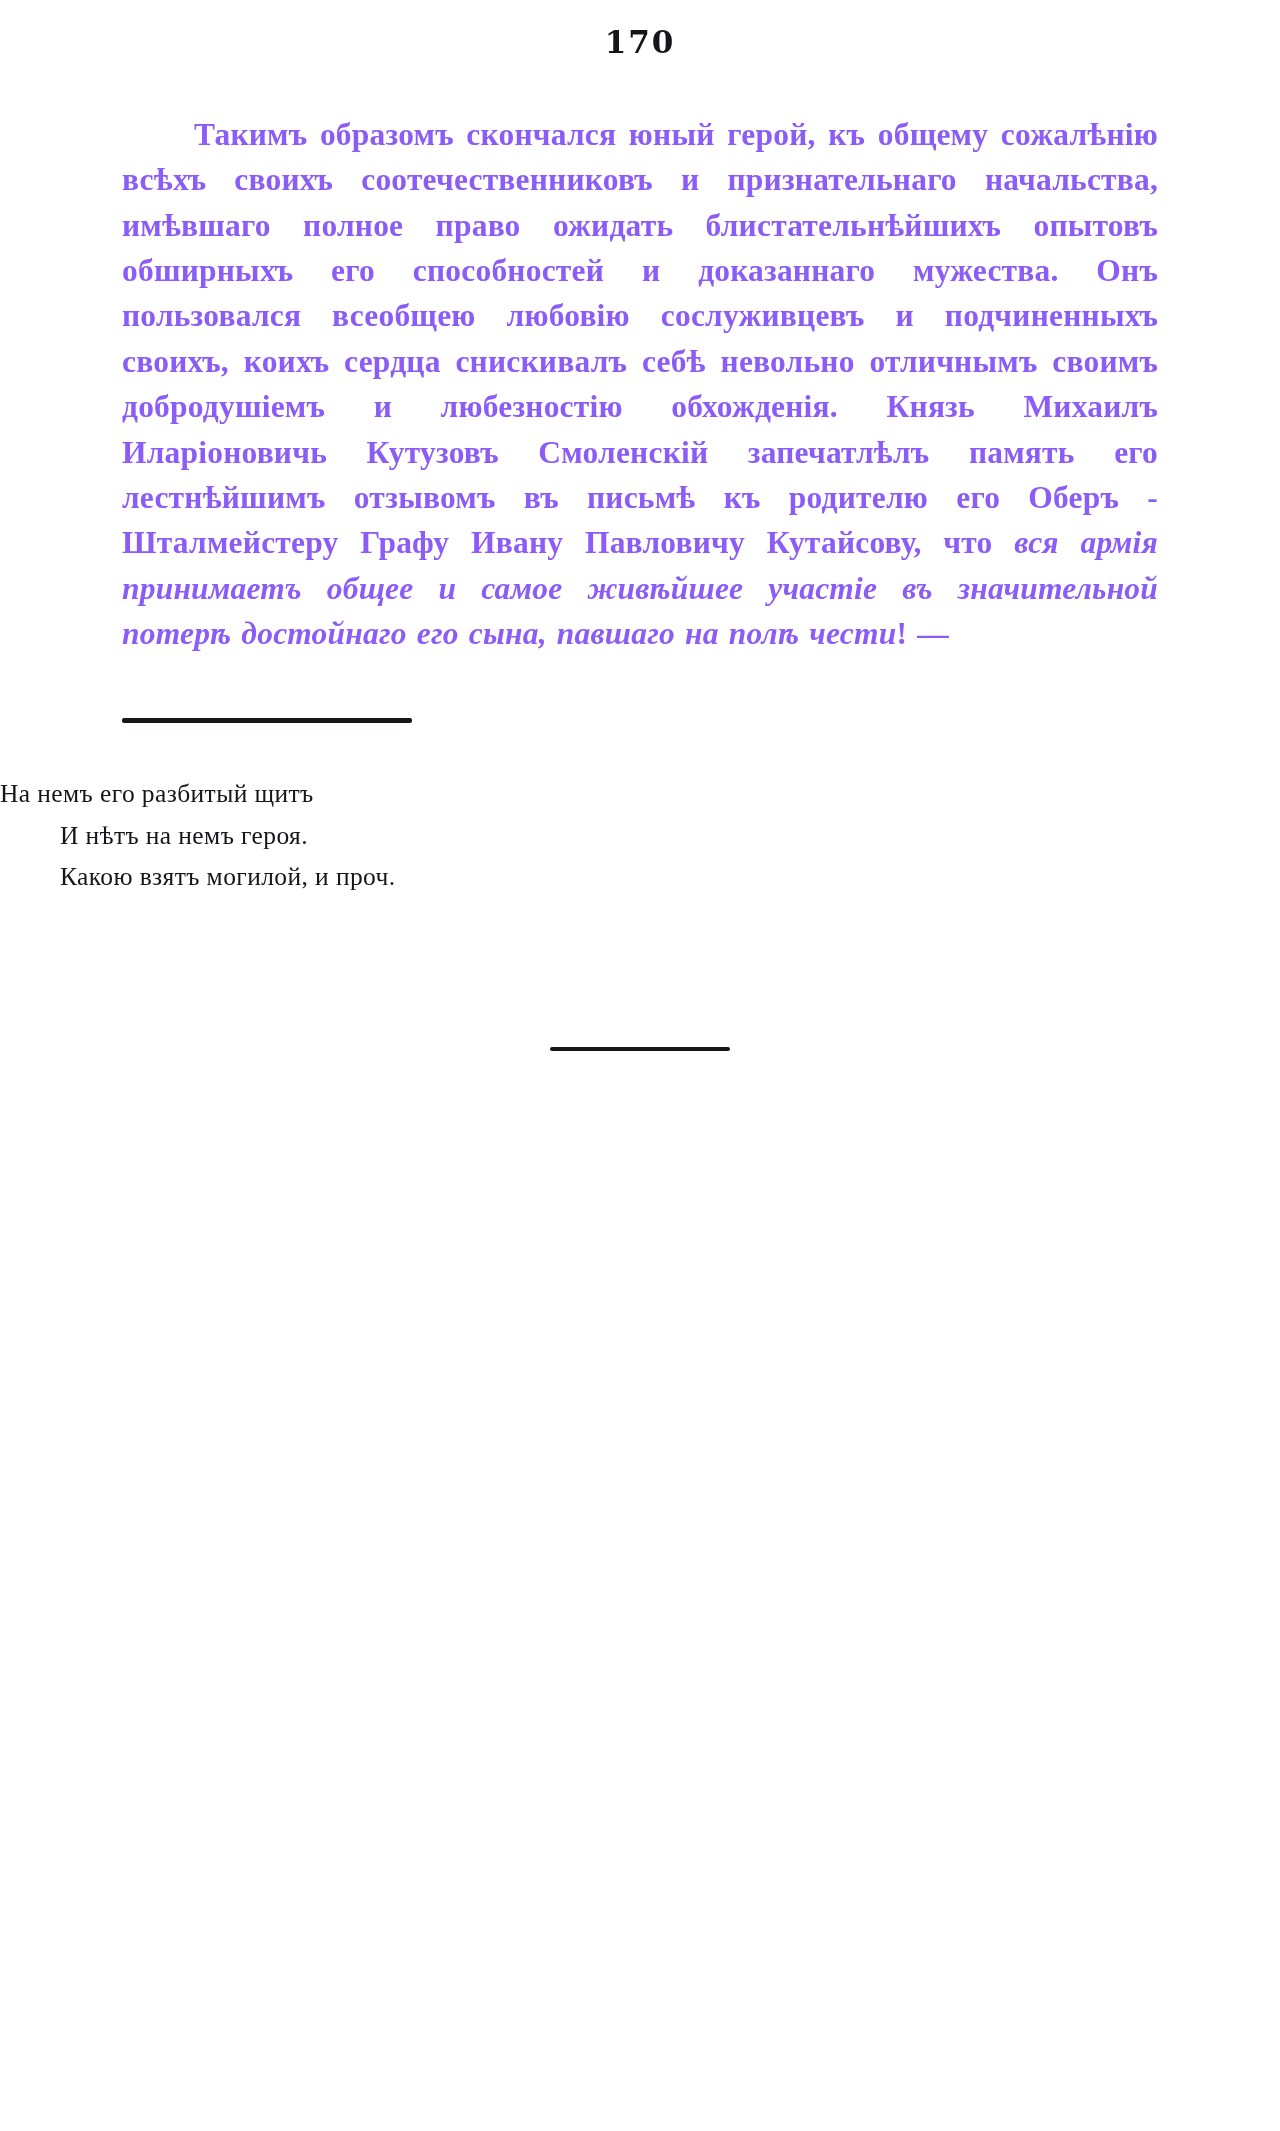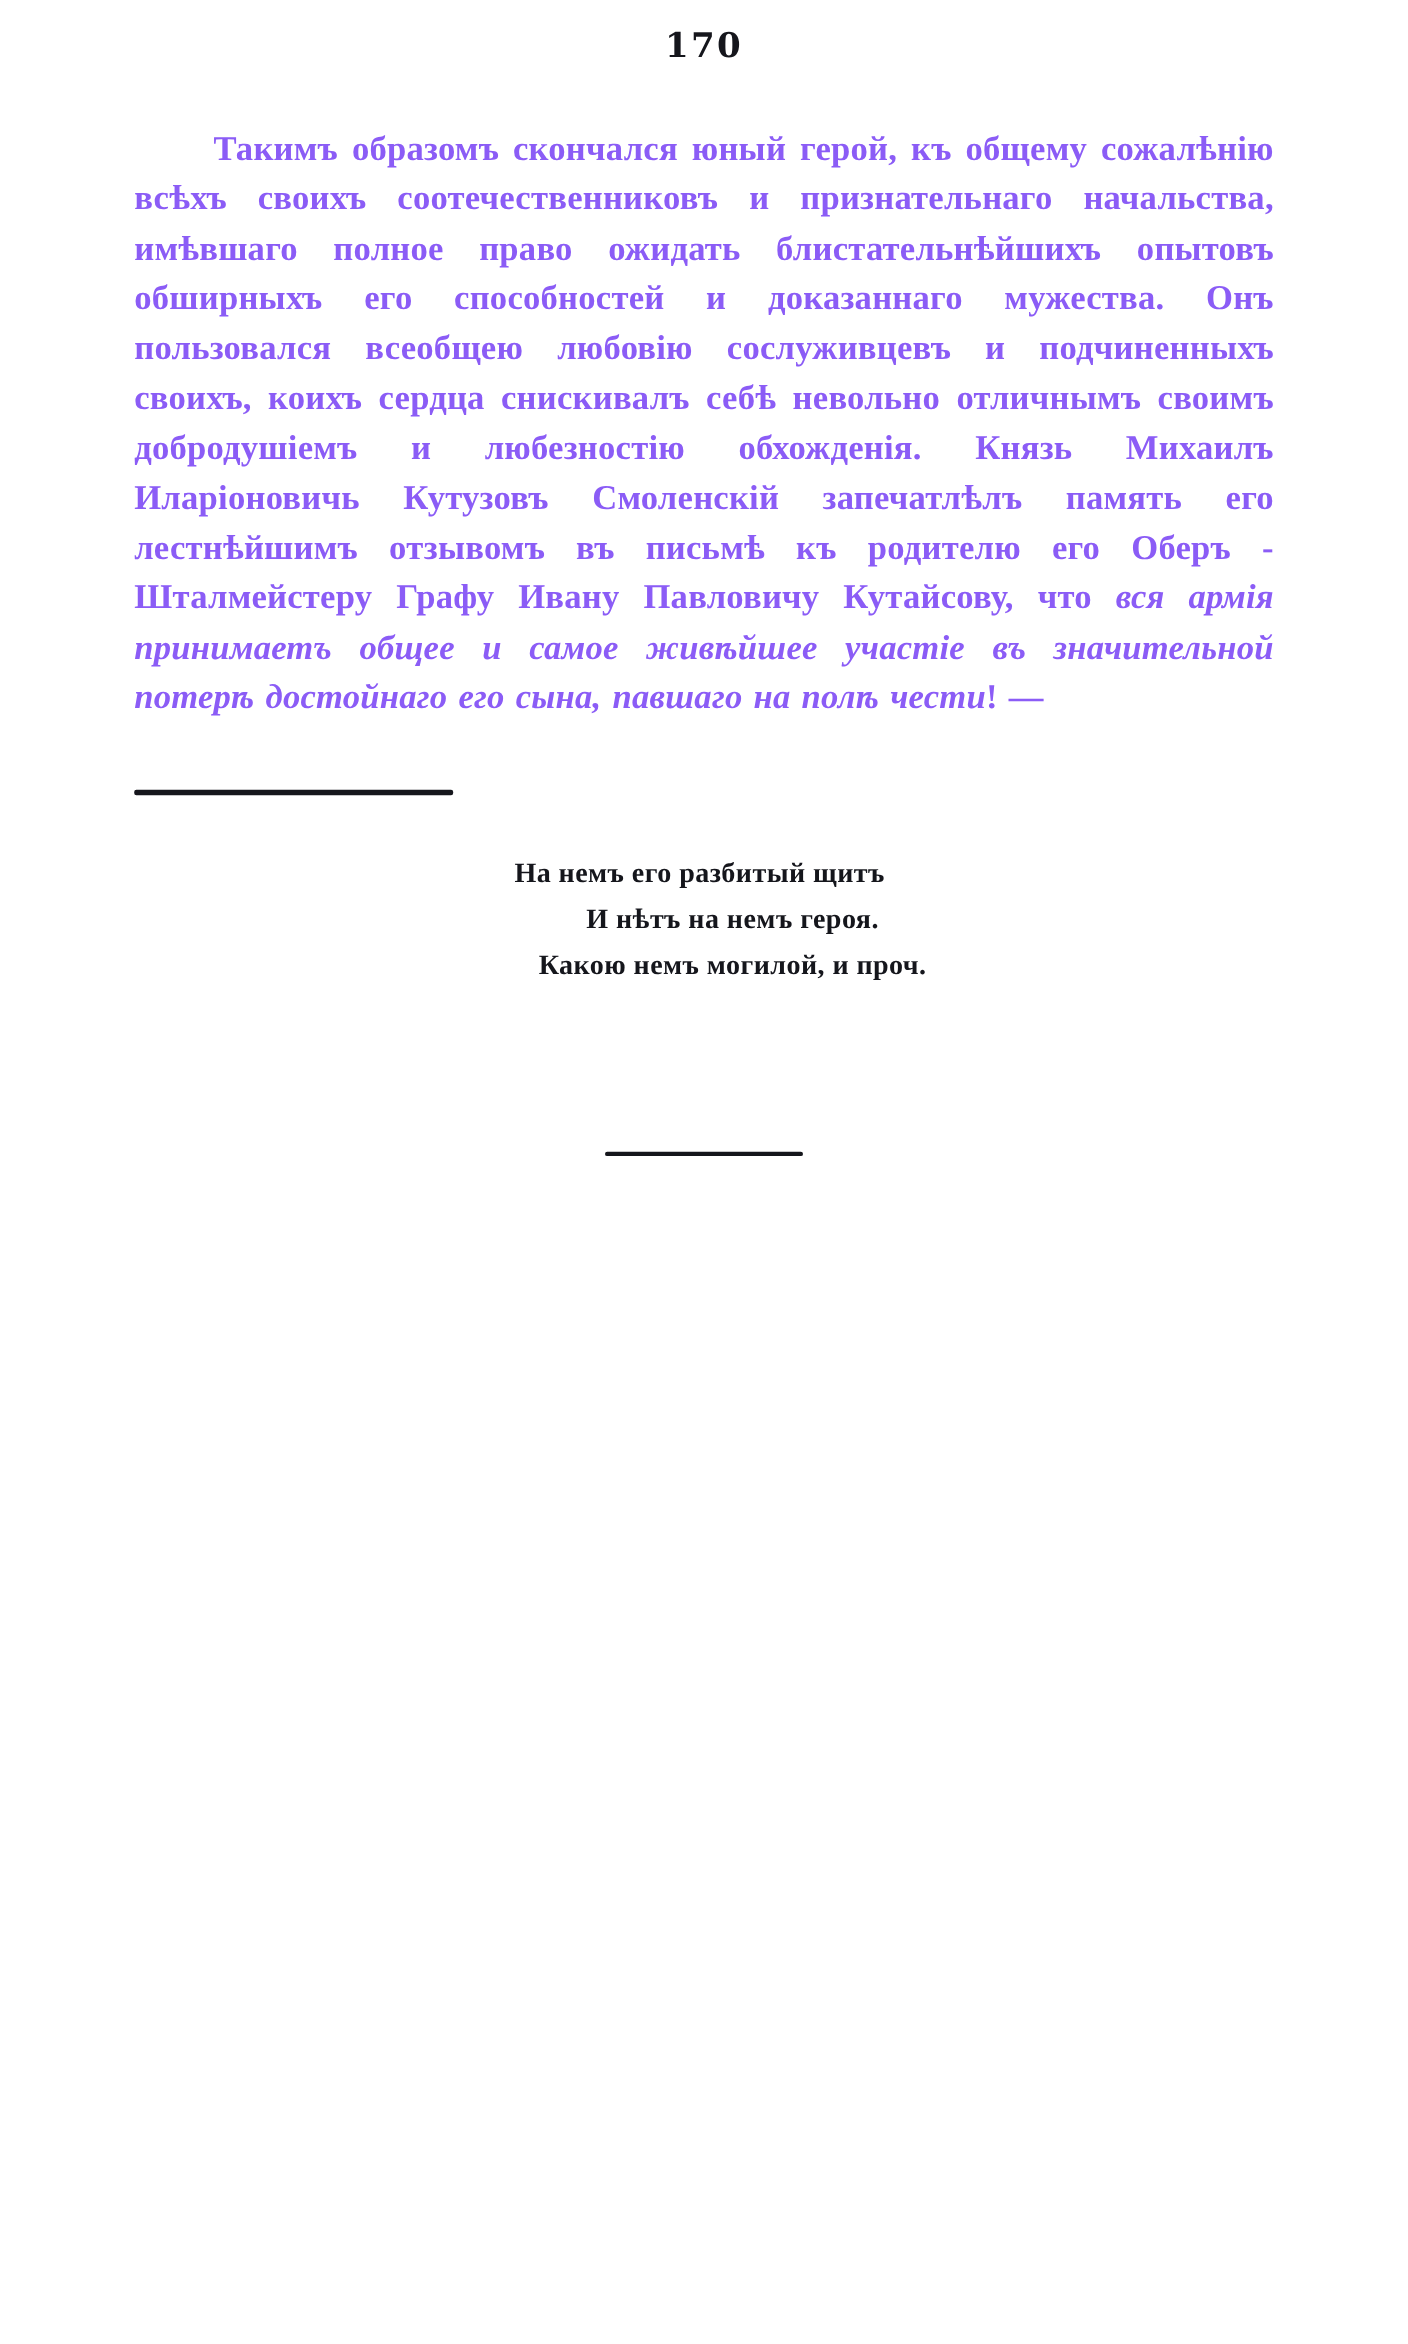--- a/index.html
+++ b/index.html
@@ -52,24 +52,23 @@
   }
   .rule-short {
     margin: 62px 0 0 122px;
     width: 290px;
     height: 5px;
     background: #15161c;
     border-radius: 2px;
   }
   .verse {
     margin: 50px 8px 0 0;
-    text-align: center;
     font-size: 25.5px;
     line-height: 1.62;
-    font-weight: 700;
+    font-weight: 400;
     letter-spacing: 0.4px;
     color: #15161c;
   }
   .verse div {
     white-space: pre;
   }
   .verse .indent {
     padding-left: 60px;
   }
   .rule-bottom {
@@ -89,18 +88,18 @@
 
   <div class="body-block">
     <p><span>Такимъ образомъ скончался юный герой, къ общему сожалѣнію всѣхъ своихъ соотечественниковъ и признательнаго начальства, имѣвшаго полное право ожидать блистательнѣйшихъ опытовъ обширныхъ его способностей и доказаннаго мужества. Онъ пользовался всеобщею любовію сослуживцевъ и подчиненныхъ своихъ, коихъ сердца снискивалъ себѣ невольно отличнымъ своимъ добродушіемъ и любезностію обхожденія. Князь Михаилъ Иларіоновичь Кутузовъ Смоленскій запечатлѣлъ память его лестнѣйшимъ отзывомъ въ письмѣ къ родителю его Оберъ - Шталмейстеру Графу Ивану Павловичу Кутайсову, что </span><span class="tail">вся армія принимаетъ общее и самое живѣйшее участіе въ значительной потерѣ достойнаго его сына, павшаго на полѣ чести</span><span>! —</span></p>
   </div>
 
   <div class="rule-short"></div>
 
   <div class="verse">
     <div>На немъ его разбитый щитъ</div>
     <div class="indent">И нѣтъ на немъ героя.</div>
-    <div class="indent">Какою немъ могилой, и проч.</div>
+    <div class="indent">Какою взятъ могилой, и проч.</div>
   </div>
 
   <div class="rule-bottom"></div>
 
 </div>
 
 </body></html>

